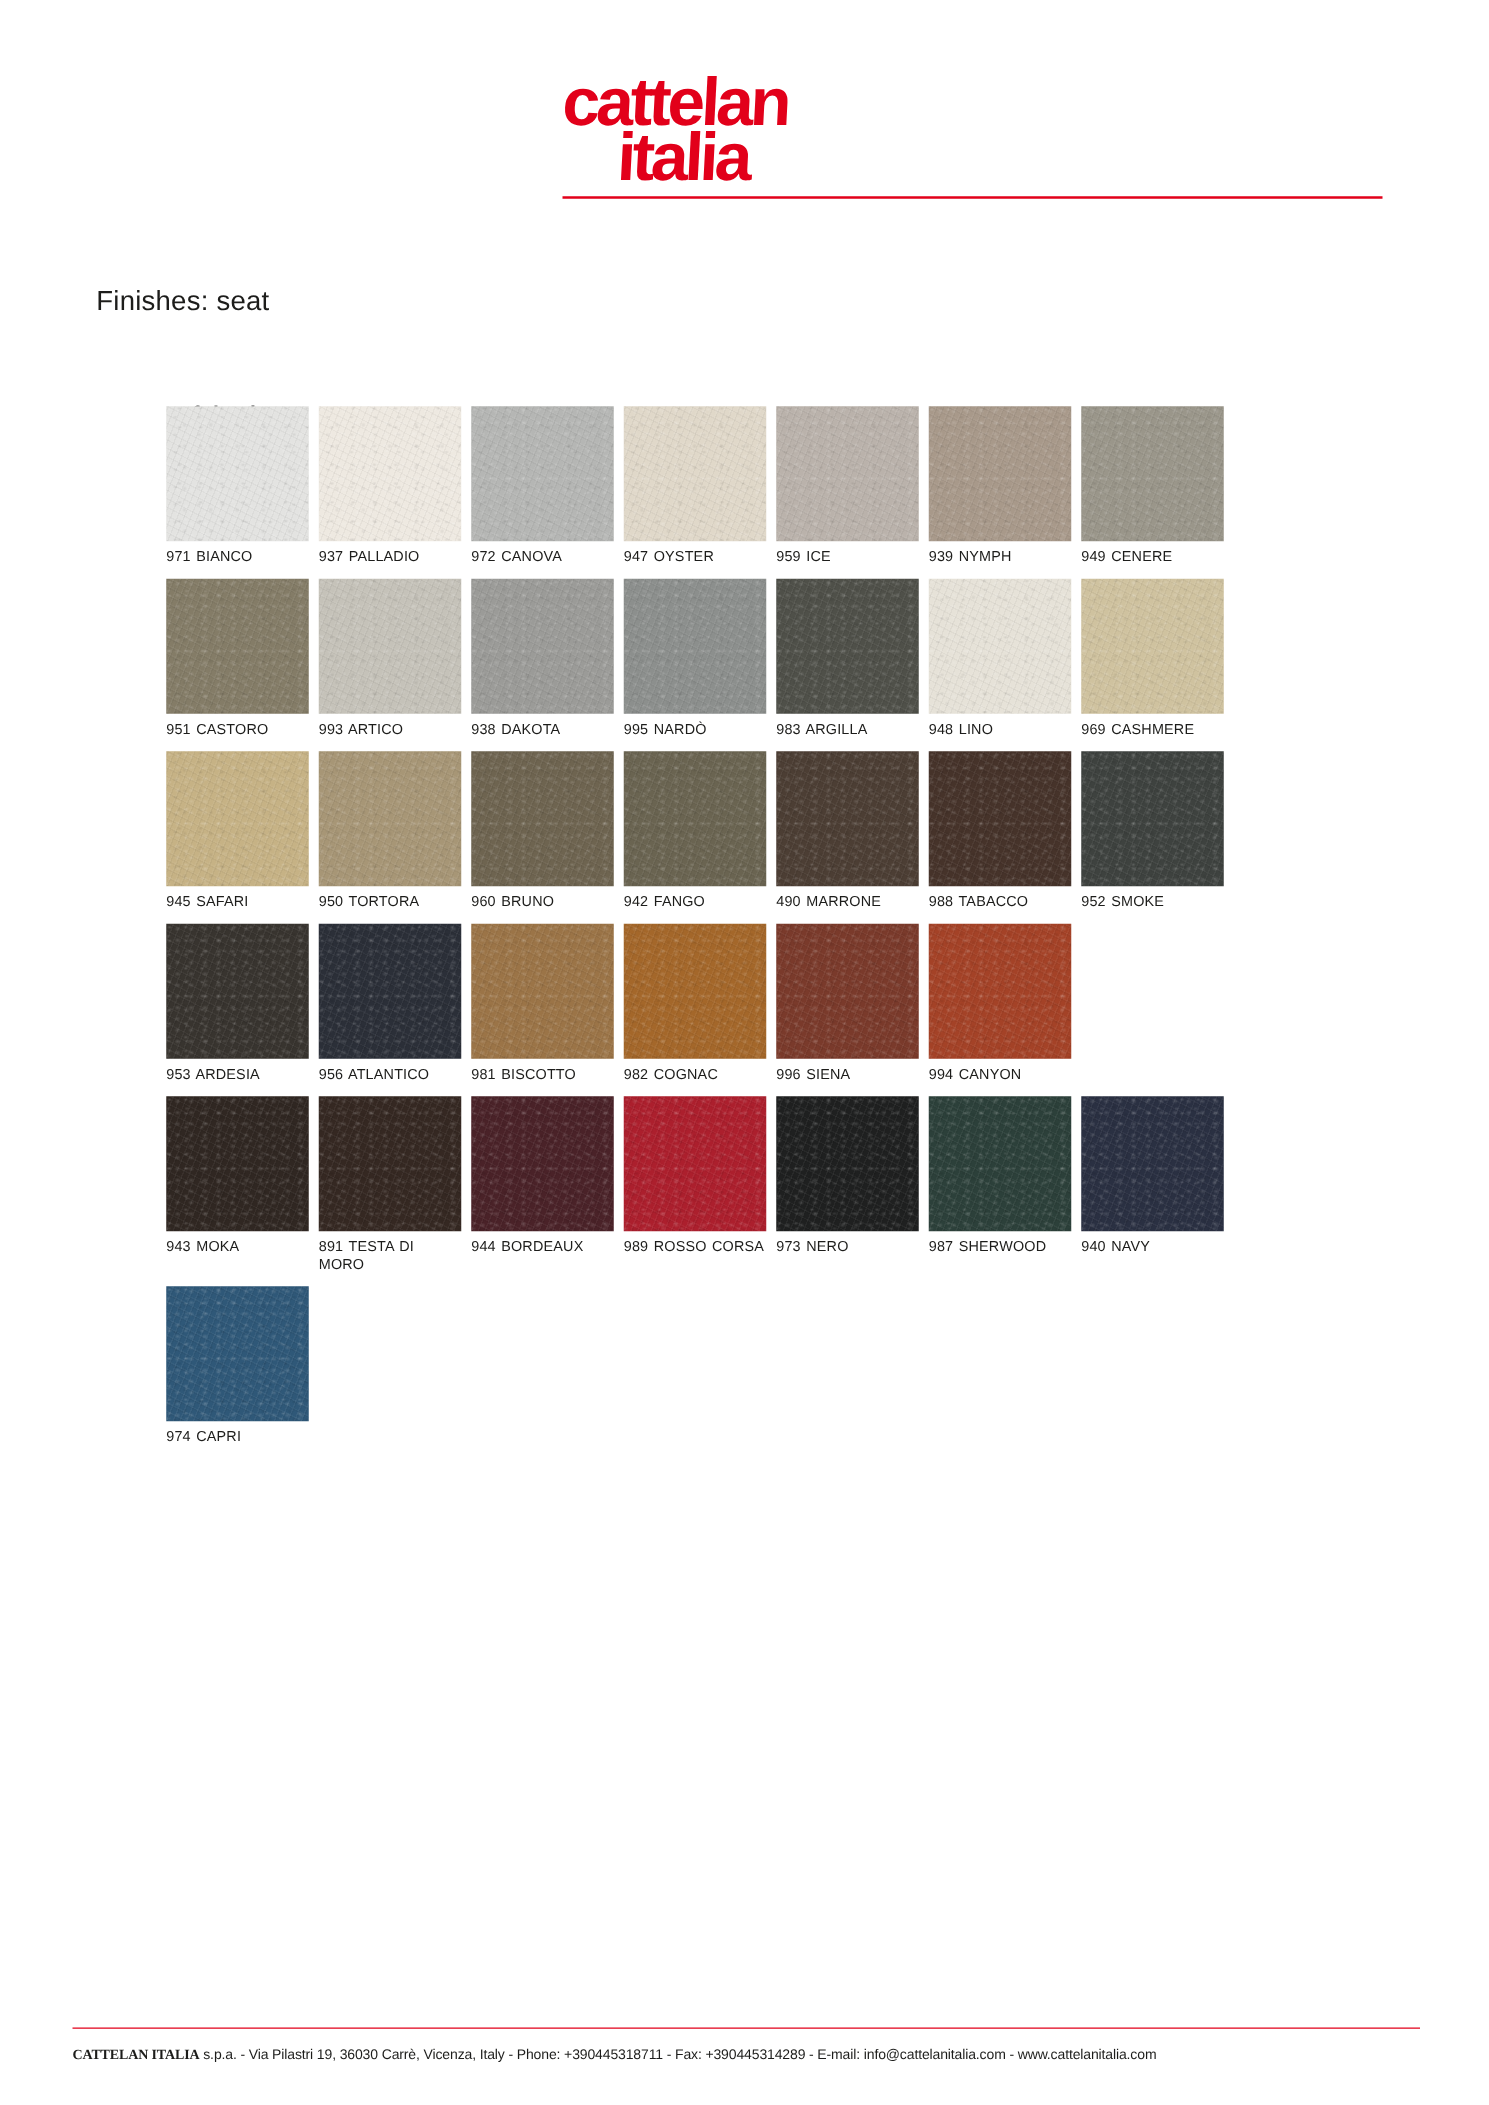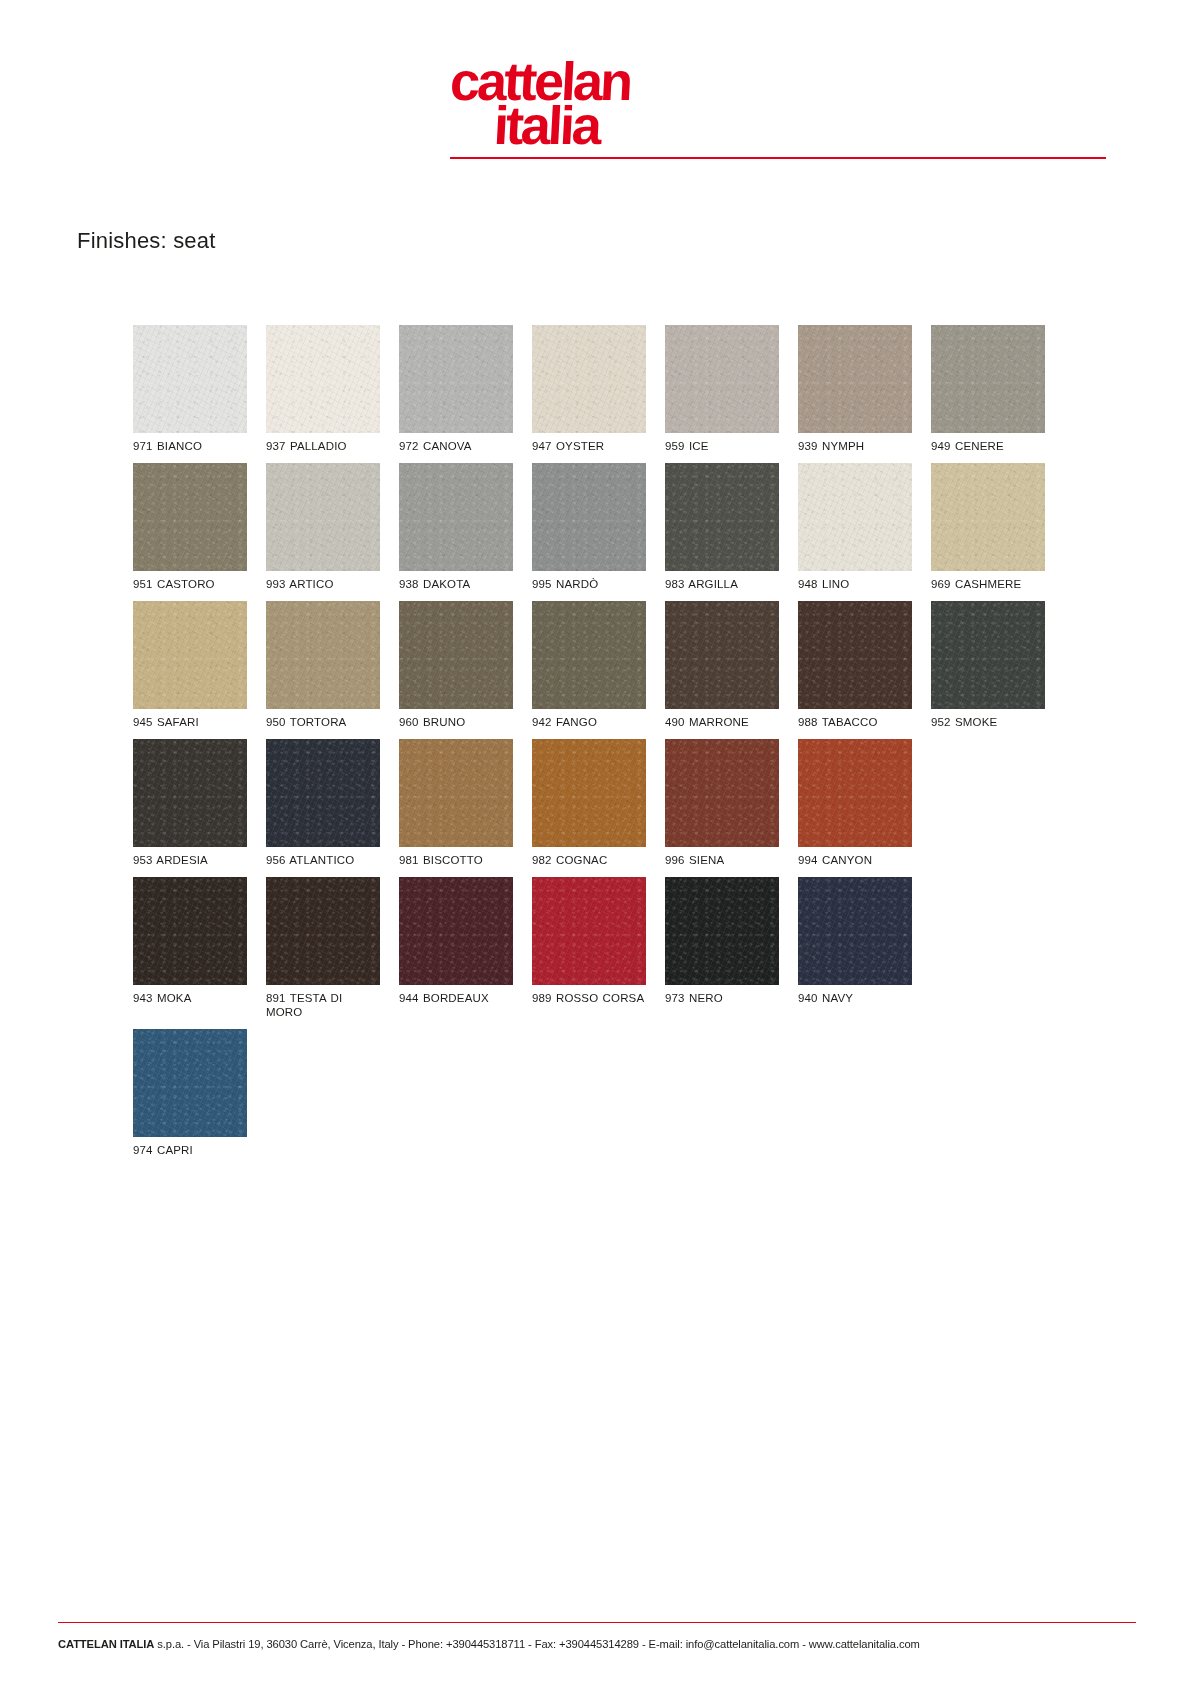--- a/index.html
+++ b/index.html
@@ -65,21 +65,21 @@
 
   
   .grid {
     position: absolute;
     left: 133px;
     top: 325px;
     width: 840px;
   }
   .grid-row {
     display: flex;
-    gap: 19px;
+    gap: 8px;
     margin-bottom: 10px;
   }
   .swatch-cell {
     width: 114px;
     flex: 0 0 114px;
   }
   .swatch-chip {
     position: relative;
     width: 114px;
     height: 108px;
@@ -129,21 +129,21 @@
     position: absolute;
     left: 58px;
     top: 1637px;
     width: 1090px;
     font-size: 11.2px;
     line-height: 15px;
     color: #1d1d1b;
     white-space: nowrap;
     letter-spacing: -0.1px;
   }
-  .footer-text b { font-weight: 700; }
+  .footer-text b { font-weight: 700; font-family: Liberation Serif, serif; }
 </style>
 </head>
 <body>
 
 <div class="page">
 
   <div class="header">
     <div class="logo-wrap">
       <svg class="logo-svg" viewBox="0 0 240 105" xmlns="http://www.w3.org/2000/svg">
         <text x="2" y="52" font-family="Liberation Sans, sans-serif" font-size="54" font-weight="700" fill="#e2001a" letter-spacing="-3" transform="skewX(-3)">cattelan</text>
@@ -384,20 +384,27 @@
           <div class="swatch-label">989 ROSSO CORSA</div>
         </div>
         <div class="swatch-cell">
           <div class="swatch-chip" style="background-color: rgb(31, 32, 32);">
             <div class="tex"></div>
             <div class="tex2"></div>
           </div>
           <div class="swatch-label">973 NERO</div>
         </div>
         <div class="swatch-cell">
+          <div class="swatch-chip" style="background-color: rgb(44, 64, 58);">
+            <div class="tex"></div>
+            <div class="tex2"></div>
+          </div>
+          <div class="swatch-label">987 SHERWOOD</div>
+        </div>
+        <div class="swatch-cell">
           <div class="swatch-chip" style="background-color: rgb(42, 48, 66);">
             <div class="tex"></div>
             <div class="tex2"></div>
           </div>
           <div class="swatch-label">940 NAVY</div>
         </div>
       </div>
       <div class="grid-row">
         <div class="swatch-cell">
           <div class="swatch-chip" style="background-color: rgb(47, 88, 120);">

